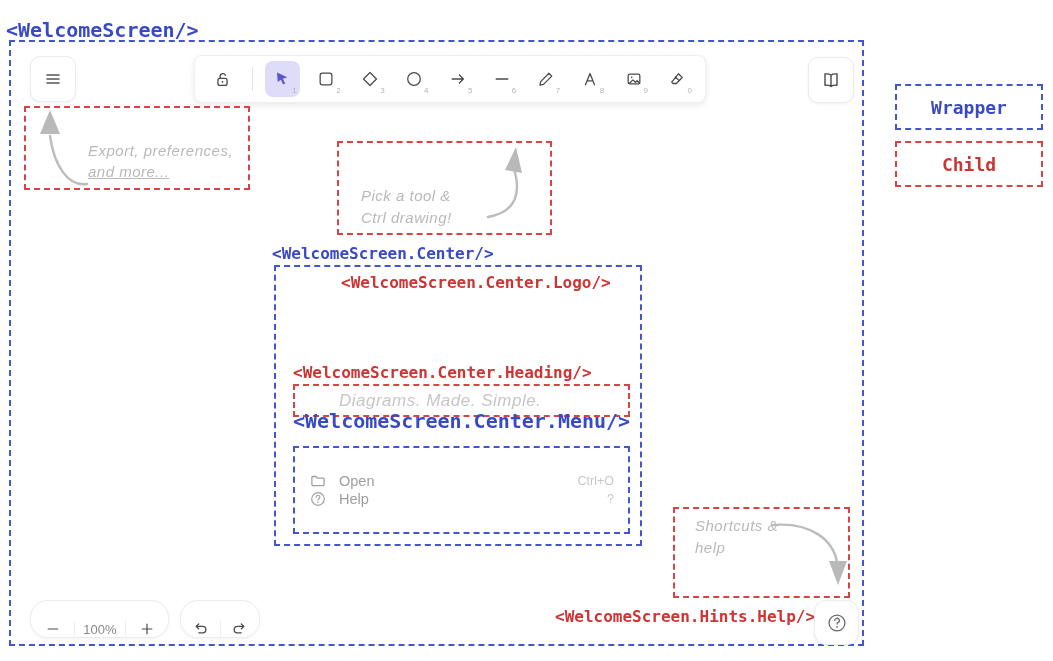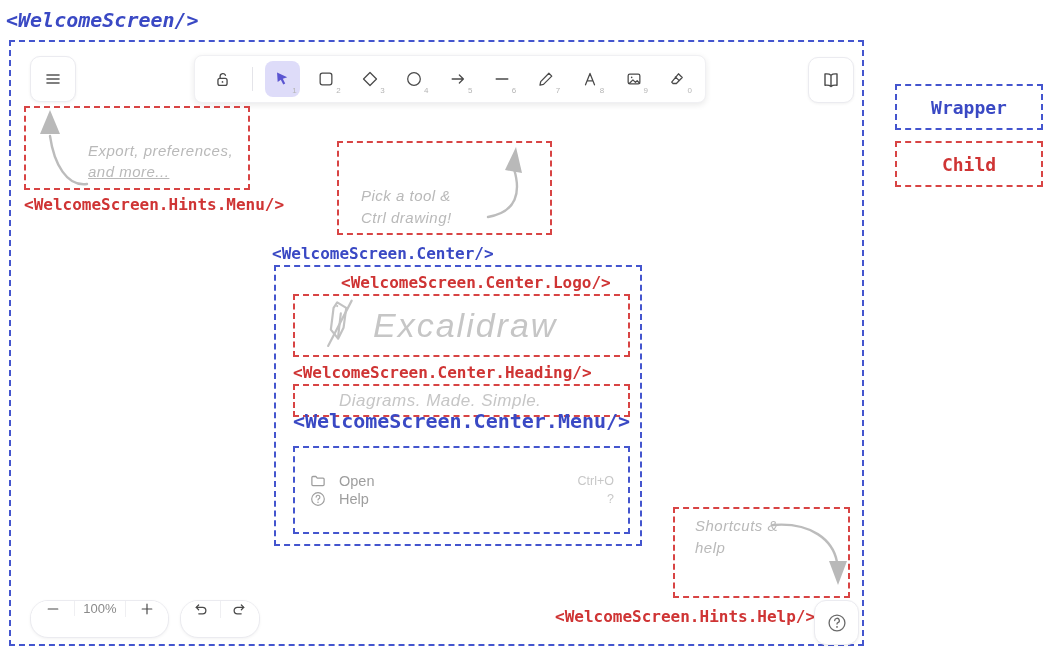--- a/index.html
+++ b/index.html
@@ -28,31 +28,31 @@
   .tool.active { background:#dedcf9; }
   .tool .key { position:absolute; right:3px; bottom:2px; font-size:8px; color:#b5b5b5; }
   .tb-divider { width:1px; height:24px; background:#e4e4e9; margin:0 12px; }
 
   .hand { color:#b9b9b9; font-style:italic; letter-spacing:.5px; }
 
   .menu-row { display:flex; align-items:center; width:100%; cursor:pointer; }
   .menu-row .mi-label { color:#9e9e9e; font-size:14.5px; margin-left:12px; }
   .menu-row .mi-shortcut { margin-left:auto; color:#c7c7c7; font-size:12.5px; }
 
-  .seg-group { display:flex; align-items:flex-start; background:#fff; border:1px solid #ebebf0;
+  .seg-group { display:flex; align-items:flex-end; background:#fff; border:1px solid #ebebf0;
                border-radius:18px; box-shadow:0 1px 3px rgba(0,0,0,.05); overflow:hidden; height:38px; }
   .seg { display:flex; align-items:center; justify-content:center; cursor:pointer; background:#fff; }
   .seg + .seg { border-left:1px solid #efeff2; }
 
   svg { display:block; }
 </style>
 </head>
 <body>
 
-<div class="abs tag-blue" style="left:6px; top:8px; font-size:20px;font-style:italic;">&lt;WelcomeScreen/&gt;</div>
+<div class="abs tag-blue" style="left:6px; top:18px; font-size:20px;">&lt;WelcomeScreen/&gt;</div>
 
 <div class="abs dash-blue" style="left:895px; top:84px; width:148px; height:46px; display:flex; align-items:center; justify-content:center;">
   <span class="tag-blue" style="font-size:18px;">Wrapper</span>
 </div>
 <div class="abs dash-red" style="left:895px; top:141px; width:148px; height:46px; display:flex; align-items:center; justify-content:center;">
   <span class="tag-red" style="font-size:18px;">Child</span>
 </div>
 
 <div class="abs canvas dash-blue">
 
@@ -188,41 +188,29 @@
     <span>
       <svg width="20" height="20" viewBox="0 0 20 20" fill="none" stroke="#4a4a4a" stroke-width="1.4" stroke-linecap="round" stroke-linejoin="round">
         <path d="M10,5.2 C8.6,4 6.6,3.7 4,4 V15.2 c2.6,-0.3 4.6,0 6,1.2 c1.4,-1.2 3.4,-1.5 6,-1.2 V4 c-2.6,-0.3 -4.6,0 -6,1.2 Z M10,5.2 V16.4"></path>
       </svg>
     </span>
   </div>
 
   <div class="abs dash-red" style="left:13px; top:64px; width:226px; height:84px;"></div>
   <div class="abs hand" style="left:77px; top:100px; font-size:15px;">Export, preferences,</div>
   <div class="abs hand" style="left:77px; top:121px; font-size:15px;text-decoration:underline;">and more...</div>
-  <div class="abs tag-red" style="left:13px; top:153px; font-size:16px;">&lt;WelcomeScreen.Hints.Menu/&gt;</div>
 
   <div class="abs dash-red" style="left:326px; top:99px; width:215px; height:94px;"></div>
   <div class="abs hand" style="left:350px; top:145px; font-size:15px;">Pick a tool &amp;</div>
   <div class="abs hand" style="left:350px; top:167px; font-size:15px;">Ctrl drawing!</div>
 
   <div class="abs tag-blue" style="left:261px; top:202px; font-size:16px;">&lt;WelcomeScreen.Center/&gt;</div>
   <div class="abs dash-blue" style="left:263px; top:223px; width:368px; height:281px;">
 
     <div class="abs tag-red" style="left:17px; top:6px; font-size:16px;margin-left:48px;">&lt;WelcomeScreen.Center.Logo/&gt;</div>
-    <div class="abs dash-red" style="left:17px; top:27px; width:337px; height:63px; display:flex; align-items:center;">
-      <span style="margin-left:24px;">
-        <svg width="40" height="58" viewBox="0 0 44 64" fill="none" stroke="#c2c2c2" stroke-width="2.4" stroke-linecap="round" stroke-linejoin="round">
-          <path d="M20,6 L30,12 L27,34 L21,46 L13,36 L16,12 Z"></path>
-          <path d="M21,44 L24,18"></path>
-          <path d="M36,4 L10,54"></path>
-          <circle cx="20" cy="10" r="1.2" fill="#c2c2c2" stroke="none"></circle>
-        </svg>
-      </span>
-      <span class="hand" style="font-size:34px; color:#c6c6c6; margin-left:14px; letter-spacing:2px;">Excalidraw</span>
-    </div>
 
     <div class="abs tag-red" style="left:17px; top:96px; font-size:16px;">&lt;WelcomeScreen.Center.Heading/&gt;</div>
     <div class="abs dash-red" style="left:17px; top:117px; width:337px; height:33px; display:flex; align-items:center;">
       <span class="hand" style="font-size:17px; color:#c6c6c6; margin-left:44px;">Diagrams. Made. Simple.</span>
     </div>
 
     <div class="abs tag-blue" style="left:17px; top:142px; font-size:20px;">&lt;WelcomeScreen.Center.Menu/&gt;</div>
     <div class="abs dash-blue" style="left:17px; top:179px; width:337px; height:88px; display:flex; flex-direction:column; justify-content:center; padding:10px 14px;">
 
       <div class="menu-row">

